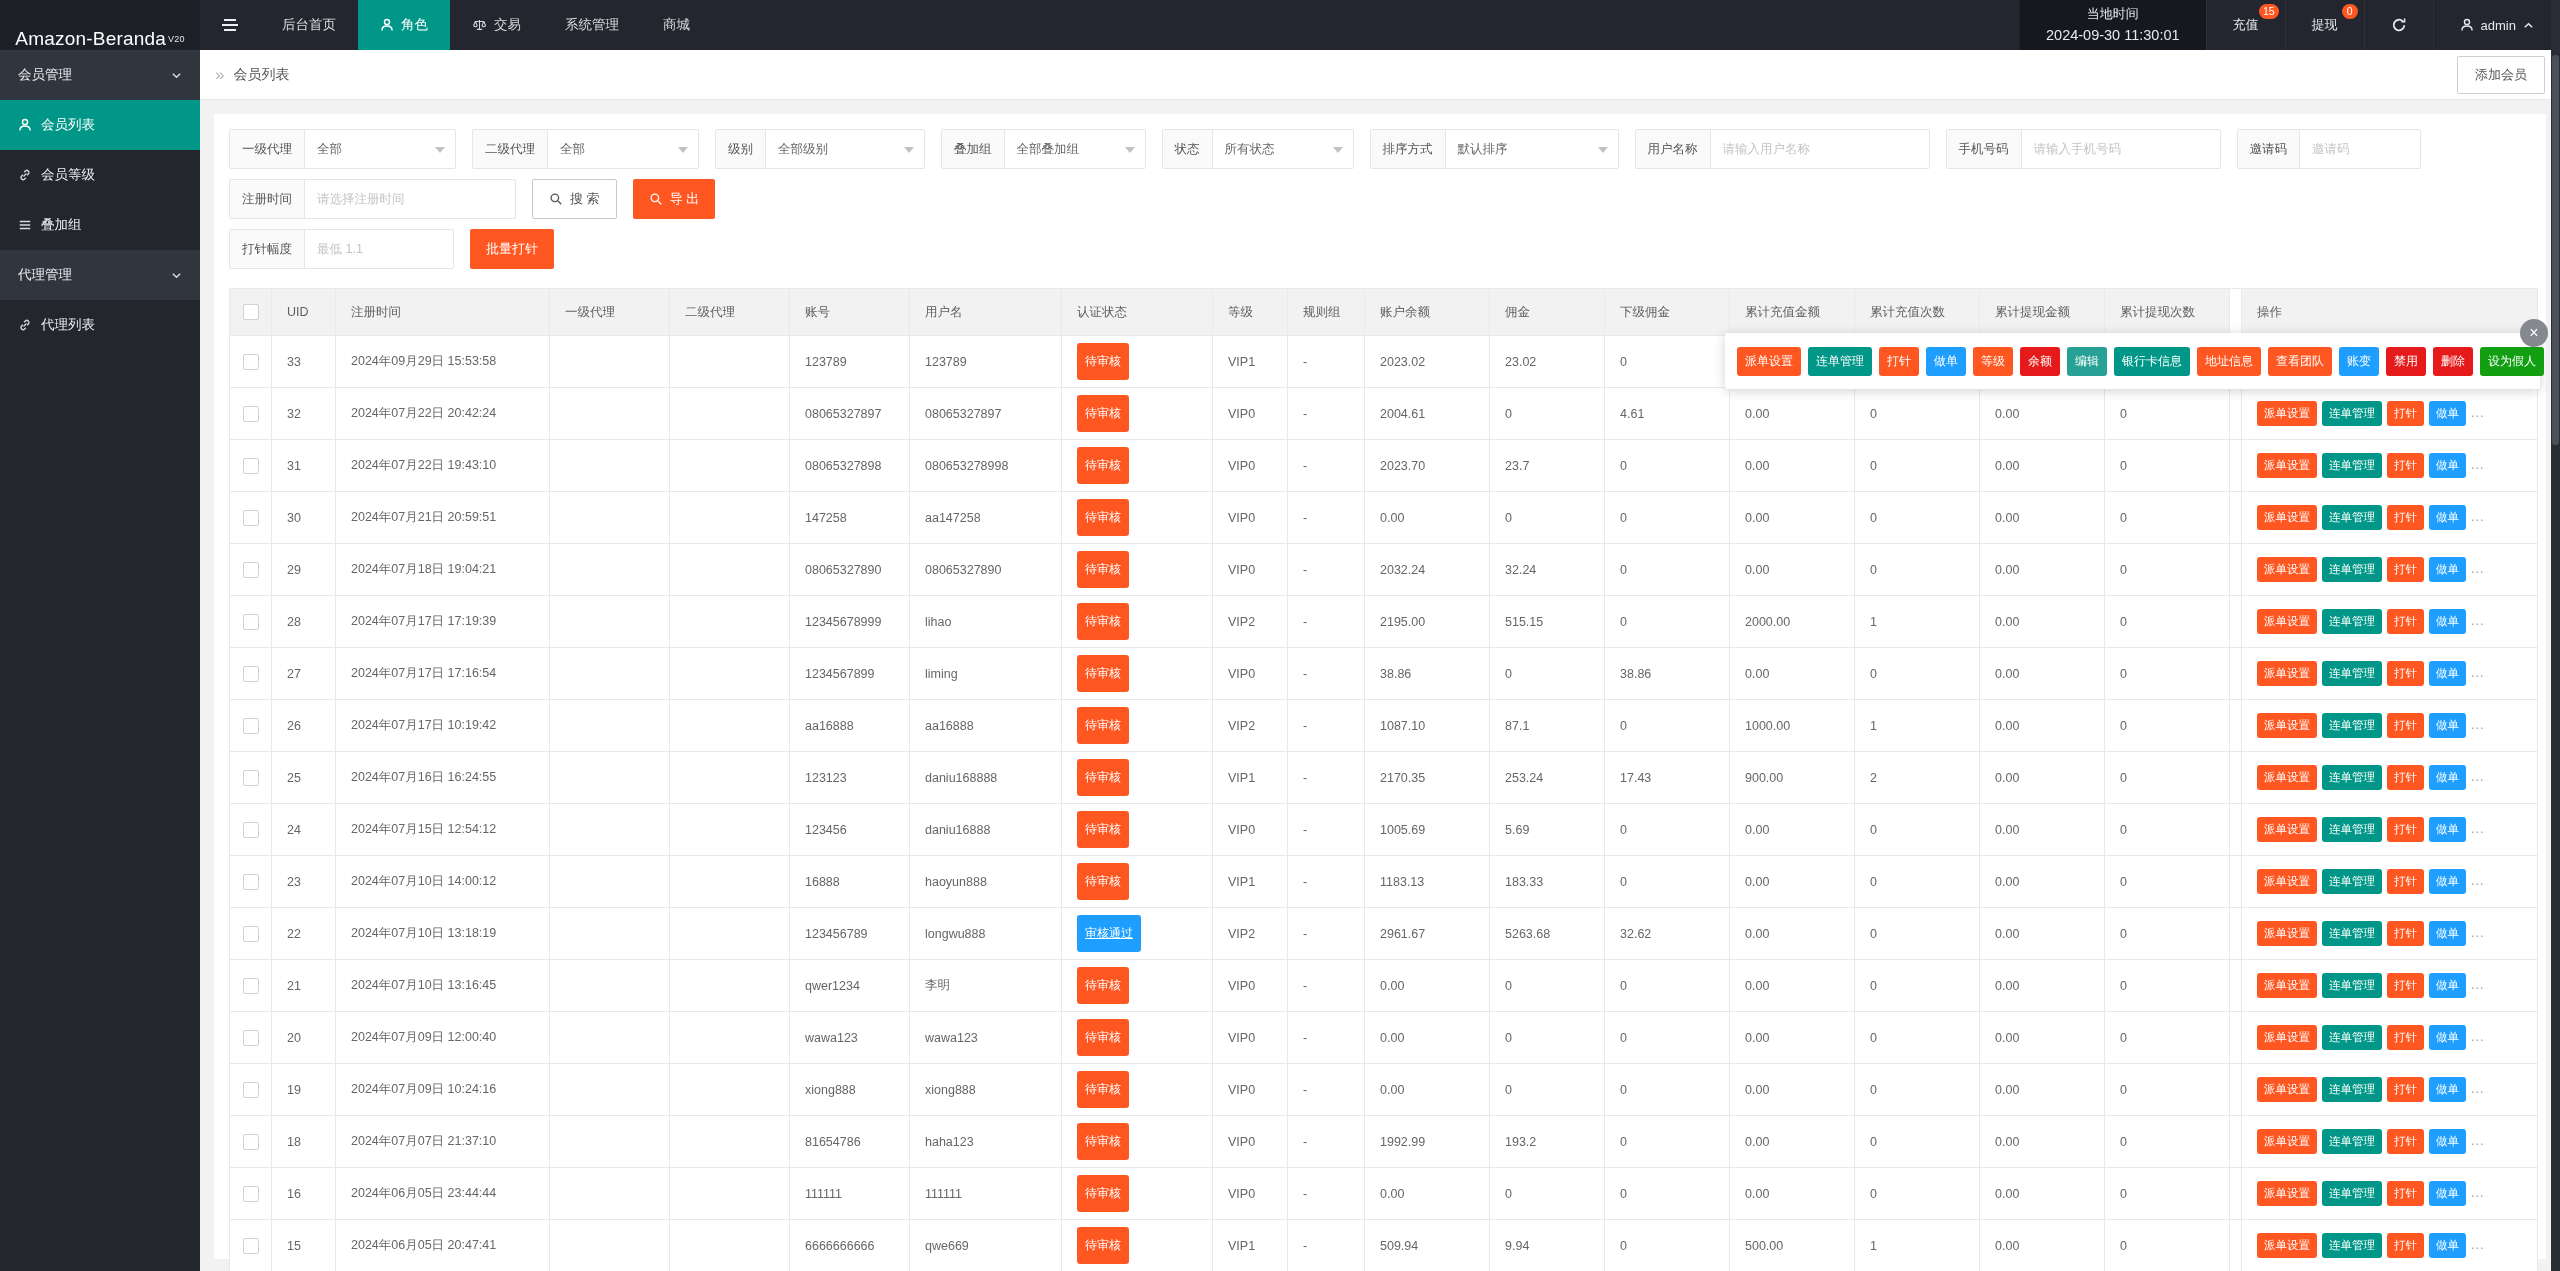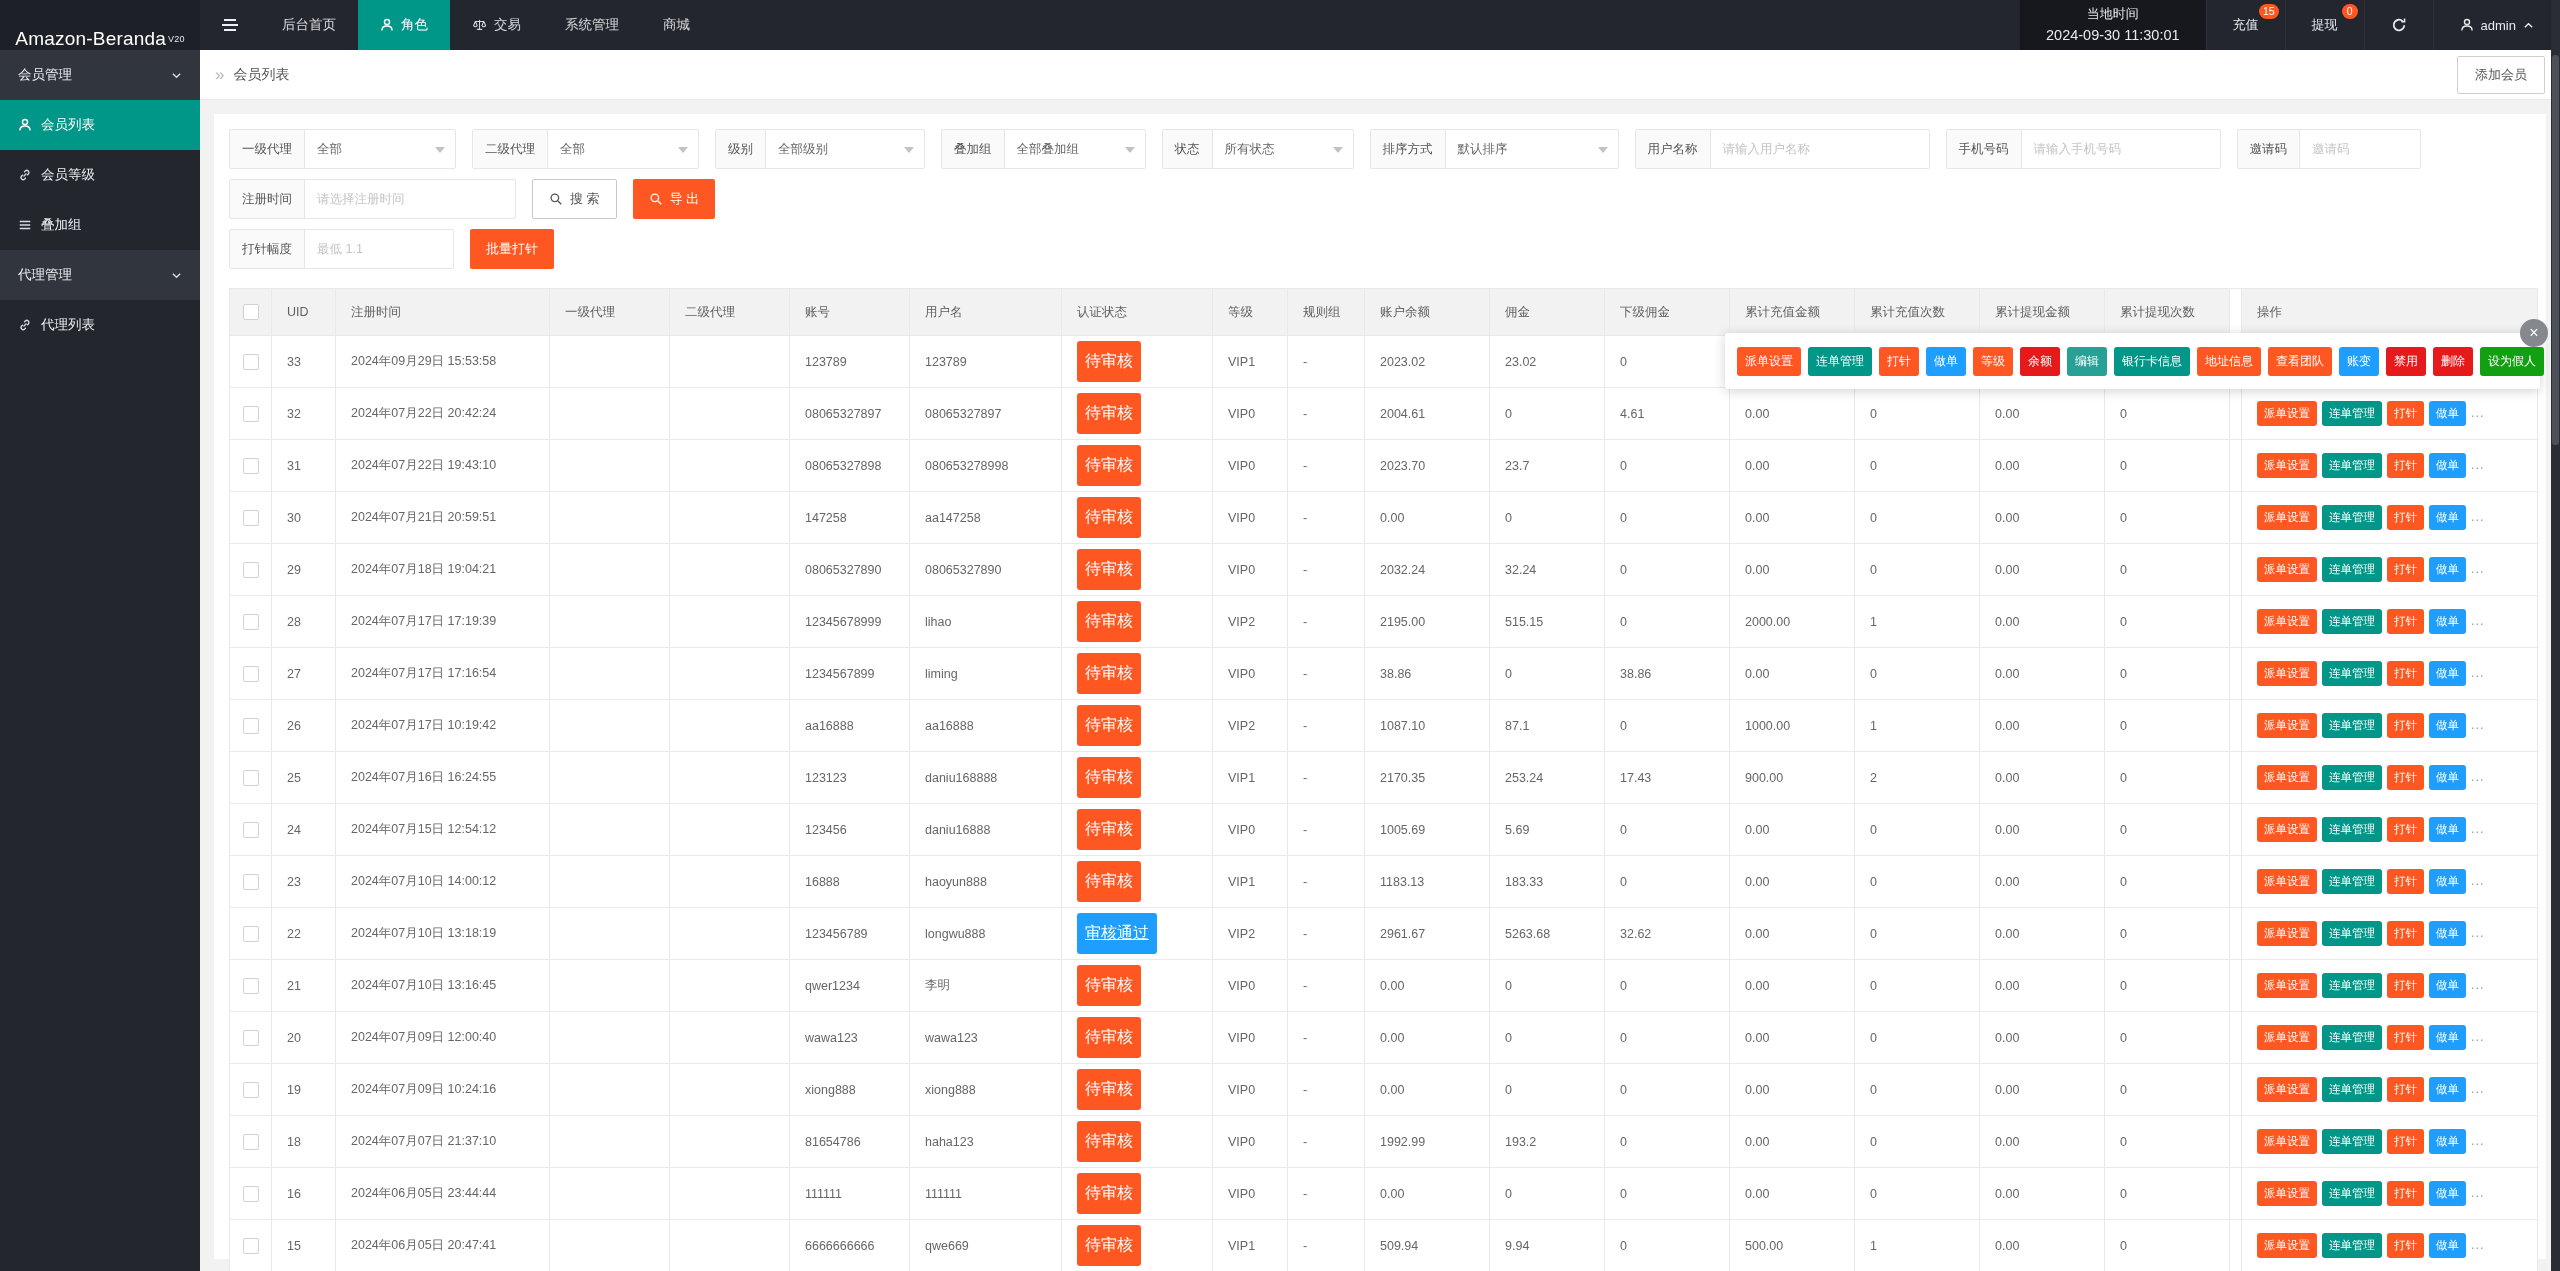--- a/index.html
+++ b/index.html
@@ -74,21 +74,21 @@
   table { border-collapse:collapse; table-layout:fixed; width:2308px; font-size:12.5px; color:#666; }
   th, td { border:1px solid #e9e9e9; padding:0 0 0 15px; text-align:left;
     overflow:hidden; white-space:nowrap; }
   thead th { background:#f2f2f2; height:47px; font-weight:normal; color:#5f5f5f; }
   tbody td { height:52px; background:#fff; }
   .cb-cell { padding:0; text-align:center; }
   .cb { width:16px; height:16px; border:1px solid #d2d2d2; border-radius:2px;
     background:#fff; display:inline-block; vertical-align:middle; cursor:pointer; }
   .col-gap { padding:0; background:#fff; }
   .status-badge { display:inline-block; padding:10px 8px; border-radius:3px;
-    color:#fff; font-size:16px; cursor:pointer; }
+    color:#fff; font-size:12px; cursor:pointer; }
   .status-badge.approved { text-decoration:underline; }
   .op-btn { display:inline-block; padding:5px 7px; margin-right:5px; border-radius:3px;
     color:#fff; font-size:11.5px; cursor:pointer; }
   .more-dots { color:#999; cursor:pointer; letter-spacing:1px; }
 
   
   .popup { position:absolute; left:1725px; top:333px; width:815px; height:56px;
     background:#fff; border-radius:3px; box-shadow:0 2px 12px rgba(0,0,0,.18);
     display:flex; align-items:center; padding:0 12px; gap:7px; z-index:50; }
   .pop-btn { display:inline-block; padding:6px 8px; border-radius:3px; color:#fff;

